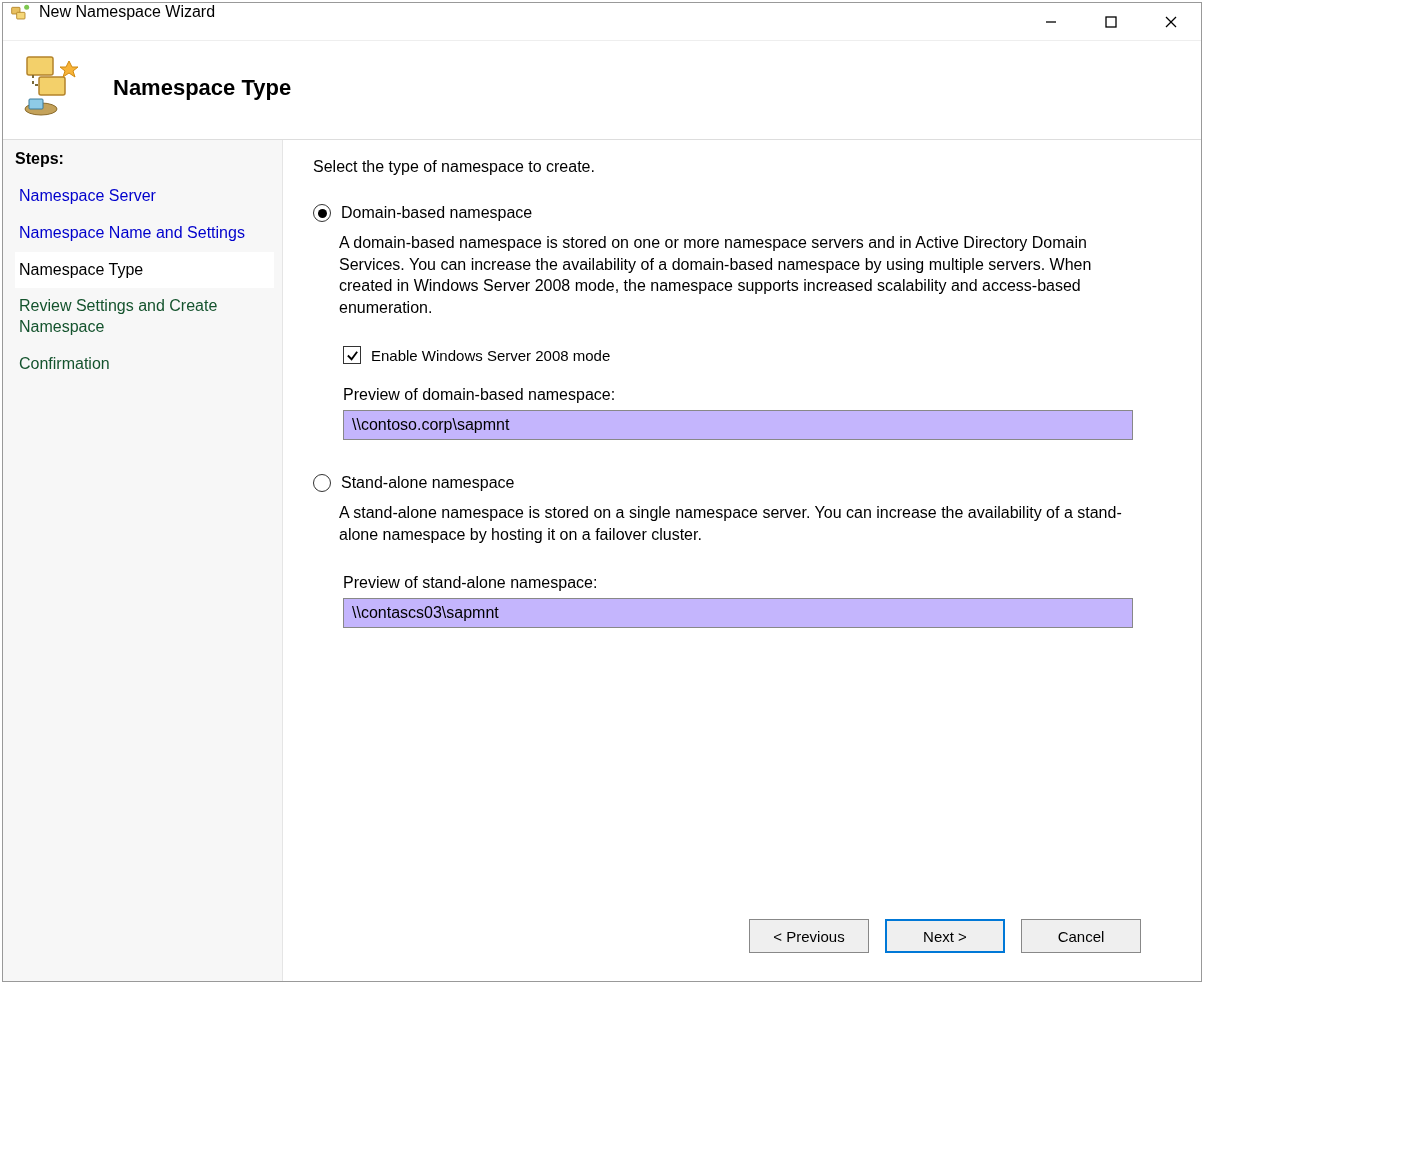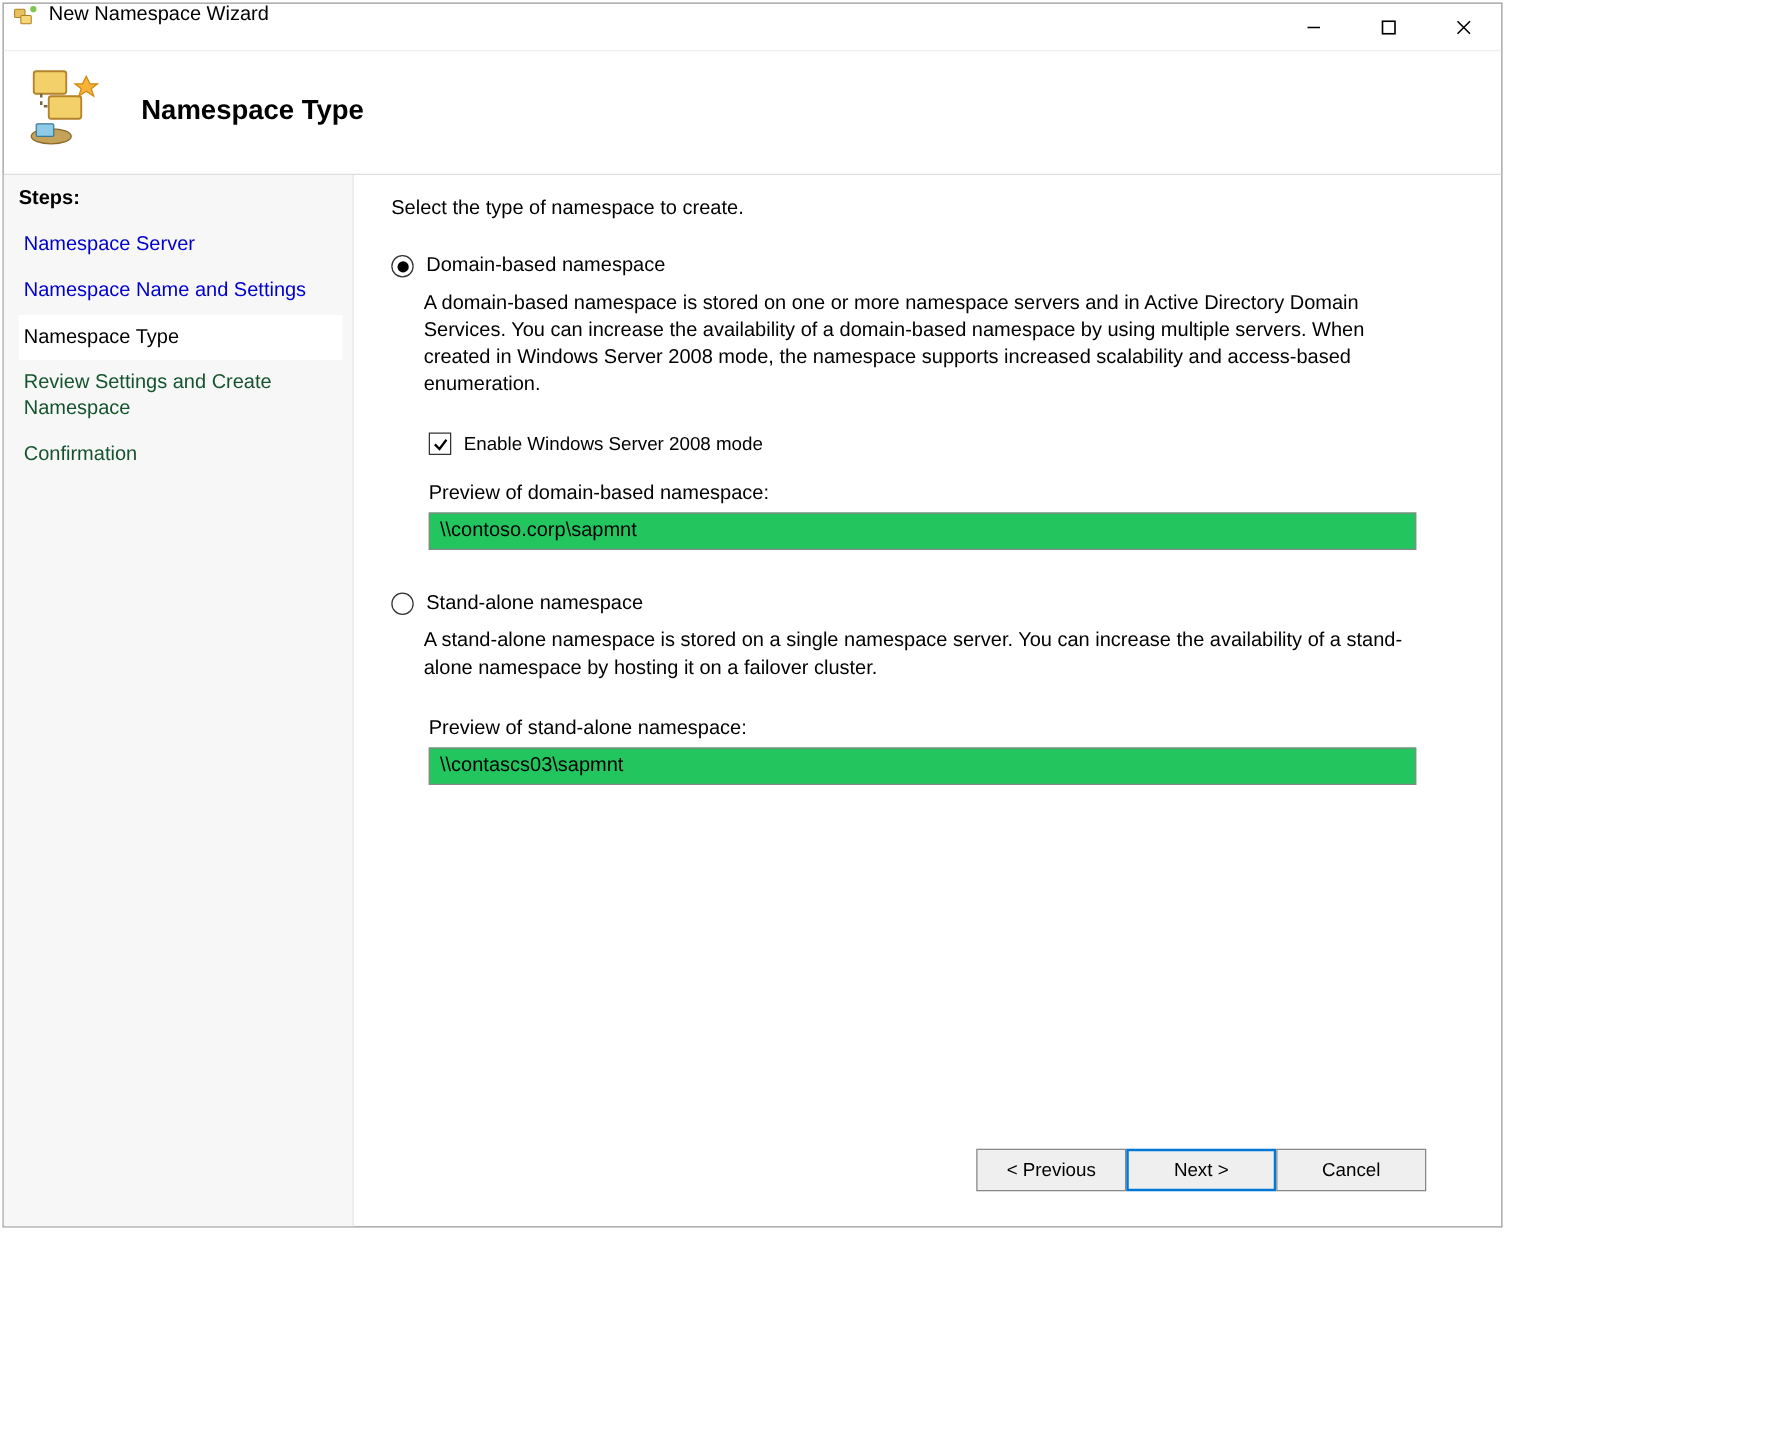--- a/index.html
+++ b/index.html
@@ -122,32 +122,32 @@
   }
   .checkbox svg { width: 13px; height: 13px; }
   .field-label { margin-bottom: 6px; font-size:16px; }
   .textfield {
     width: 100%;
     max-width: 790px;
     border: 1px solid #888;
     padding: 5px 8px;
     font-size: 16px;
     font-family: inherit;
-    background: #22c55e;
+    background: #c4b5fd;
     color: #000;
   }
 
   
   .footer {
     height: 60px;
     border-top: 0;
     display: flex;
     align-items: center;
     justify-content: flex-end;
-    gap: 0;
+    gap: 16px;
     padding-right: 30px;
     padding-bottom: 10px;
   }
   .btn {
     min-width: 120px;
     height: 34px;
     border: 1px solid #888;
     background: #efefef;
     font-size: 15px;
     display:flex; align-items:center; justify-content:center;

